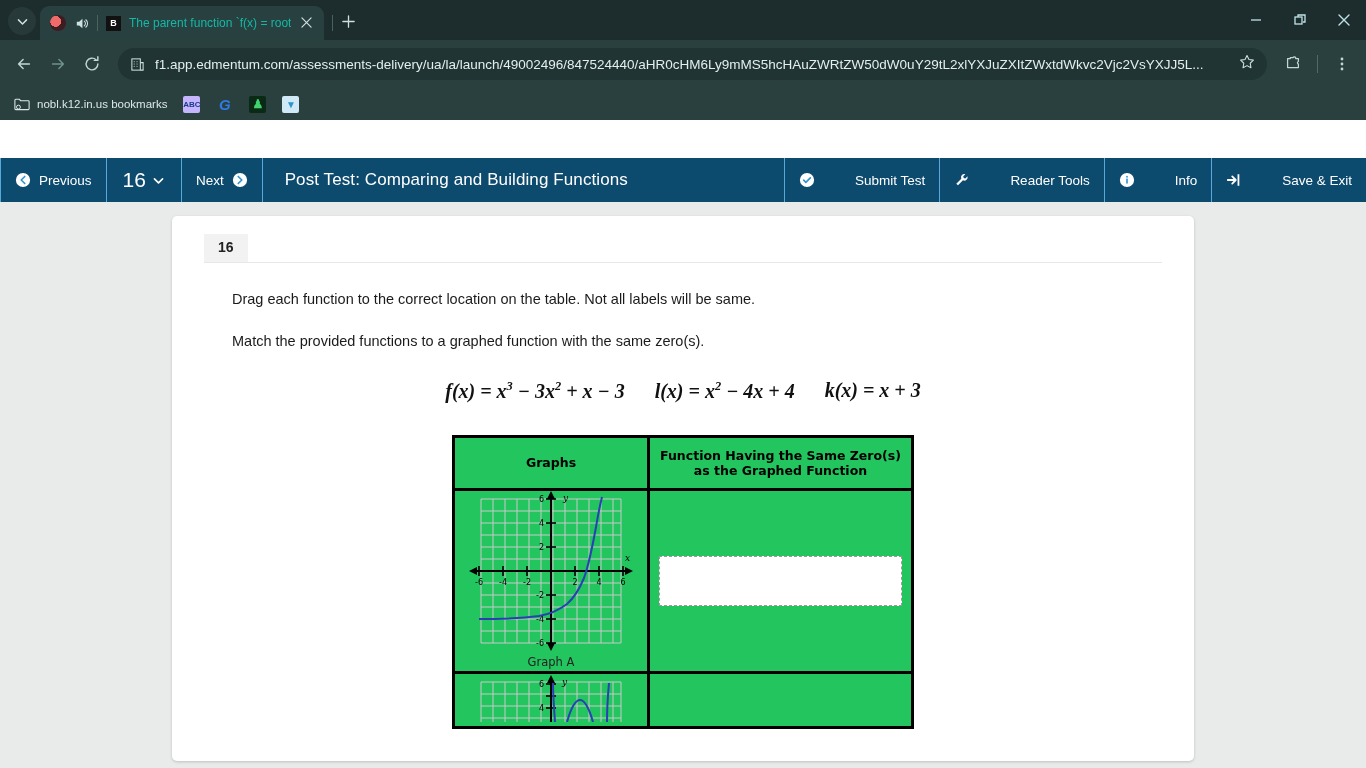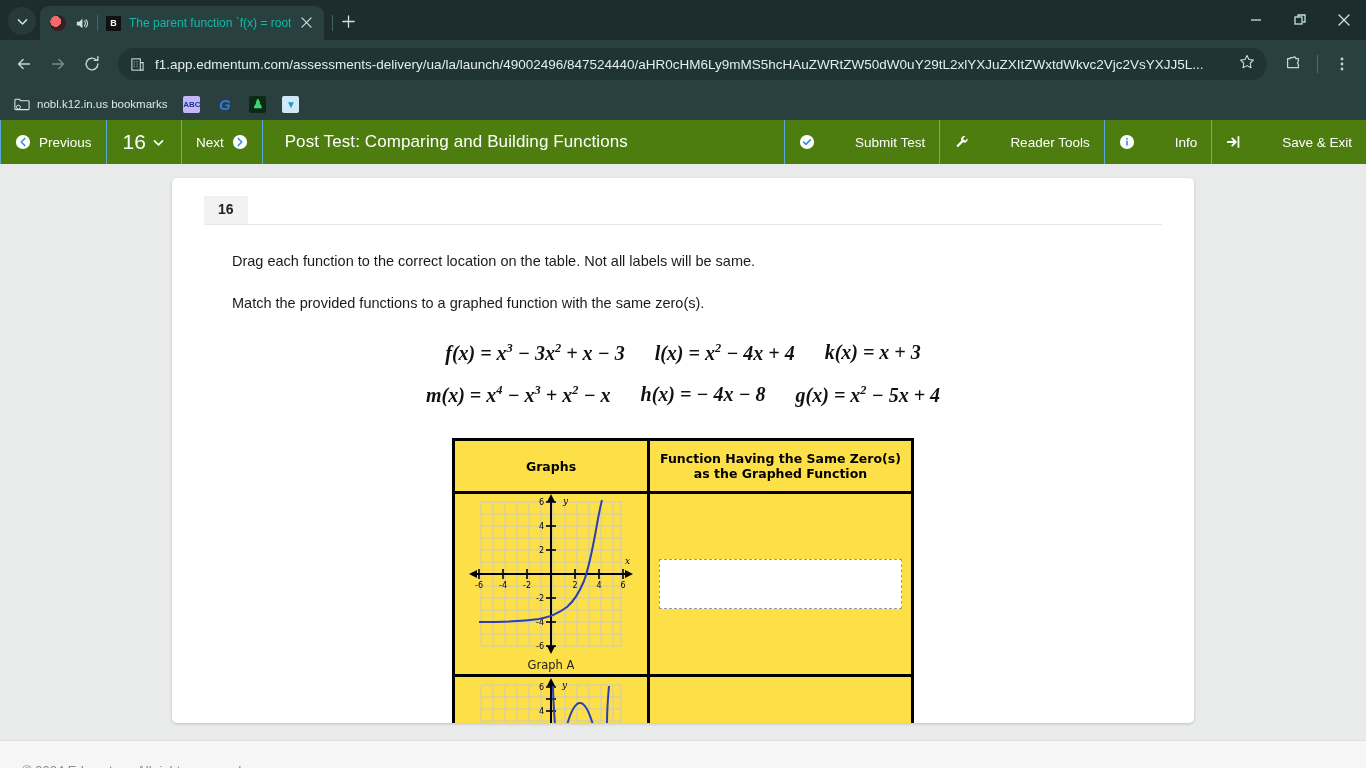--- a/index.html
+++ b/index.html
@@ -113,23 +113,24 @@
   .bm-folder-label { color: #dce8e8; font-size: 11.5px; white-space: nowrap; }
   .bm-icon {
     width: 17px; height: 17px; margin: 0 6px;
     border-radius: 2px; cursor: pointer;
     display: flex; align-items: center; justify-content: center;
     font-size: 11px; font-weight: bold;
   }
 
   
   .apptoolbar {
-    height: 44px; background: #4d7c0f;
+    height: 44px; background: #0c4a6e;
     display: flex; align-items: stretch;
     color: #fff;
+    margin-top: 38px;
   }
   .tb-item {
     display: flex; align-items: center; gap: 8px;
     padding: 0 14px; cursor: pointer;
     border-right: 1px solid #56a9da;
     font-size: 13.5px; white-space: nowrap;
   }
   .tb-item.first { border-left: 1px solid #56a9da; }
   .tb-page {
     display: flex; align-items: center; gap: 6px;
@@ -177,21 +178,21 @@
     margin-bottom: 18px;
     display: flex; justify-content: center; gap: 30px;
   }
   .formula { white-space: nowrap; }
   sup { font-size: .62em; font-style: italic; }
 
   
   .matchtable {
     width: 462px; margin: 32px auto 0;
     border: 3px solid #000; border-collapse: collapse;
-    background: #fde047;
+    background: #22c55e;
   }
   .matchtable th, .matchtable td {
     border: 3px solid #000; padding: 0;
     vertical-align: middle;
   }
   .th-graphs { width: 195px; }
   .matchtable th {
     font-family: "DejaVu Sans", sans-serif;
     font-size: 12.5px; font-weight: bold;
     padding: 10px 4px; text-align: center; color: #000;
@@ -418,25 +419,20 @@
     </div>
 
     <div class="qtext">Drag each function to the correct location on the table. Not all labels will be same.</div>
     <div class="qtext second">Match the provided functions to a graphed function with the same zero(s).</div>
 
     <div class="formulas">
       <div class="formula-row">
         <span class="formula">f(x) = x<sup>3</sup> − 3x<sup>2</sup> + x − 3</span>
         <span class="formula">l(x) = x<sup>2</sup> − 4x + 4</span>
         <span class="formula">k(x) = x + 3</span>
-      </div>
-      <div class="formula-row">
-        <span class="formula">m(x) = x<sup>4</sup> − x<sup>3</sup> + x<sup>2</sup> − x</span>
-        <span class="formula">h(x) = − 4x − 8</span>
-        <span class="formula">g(x) = x<sup>2</sup> − 5x + 4</span>
       </div>
     </div>
 
     <table class="matchtable">
       <thead>
         <tr>
           <th class="th-graphs">Graphs</th>
           <th>
             <span>Function Having the Same Zero(s)</span><br>
             <span>as the Graphed Function</span>

